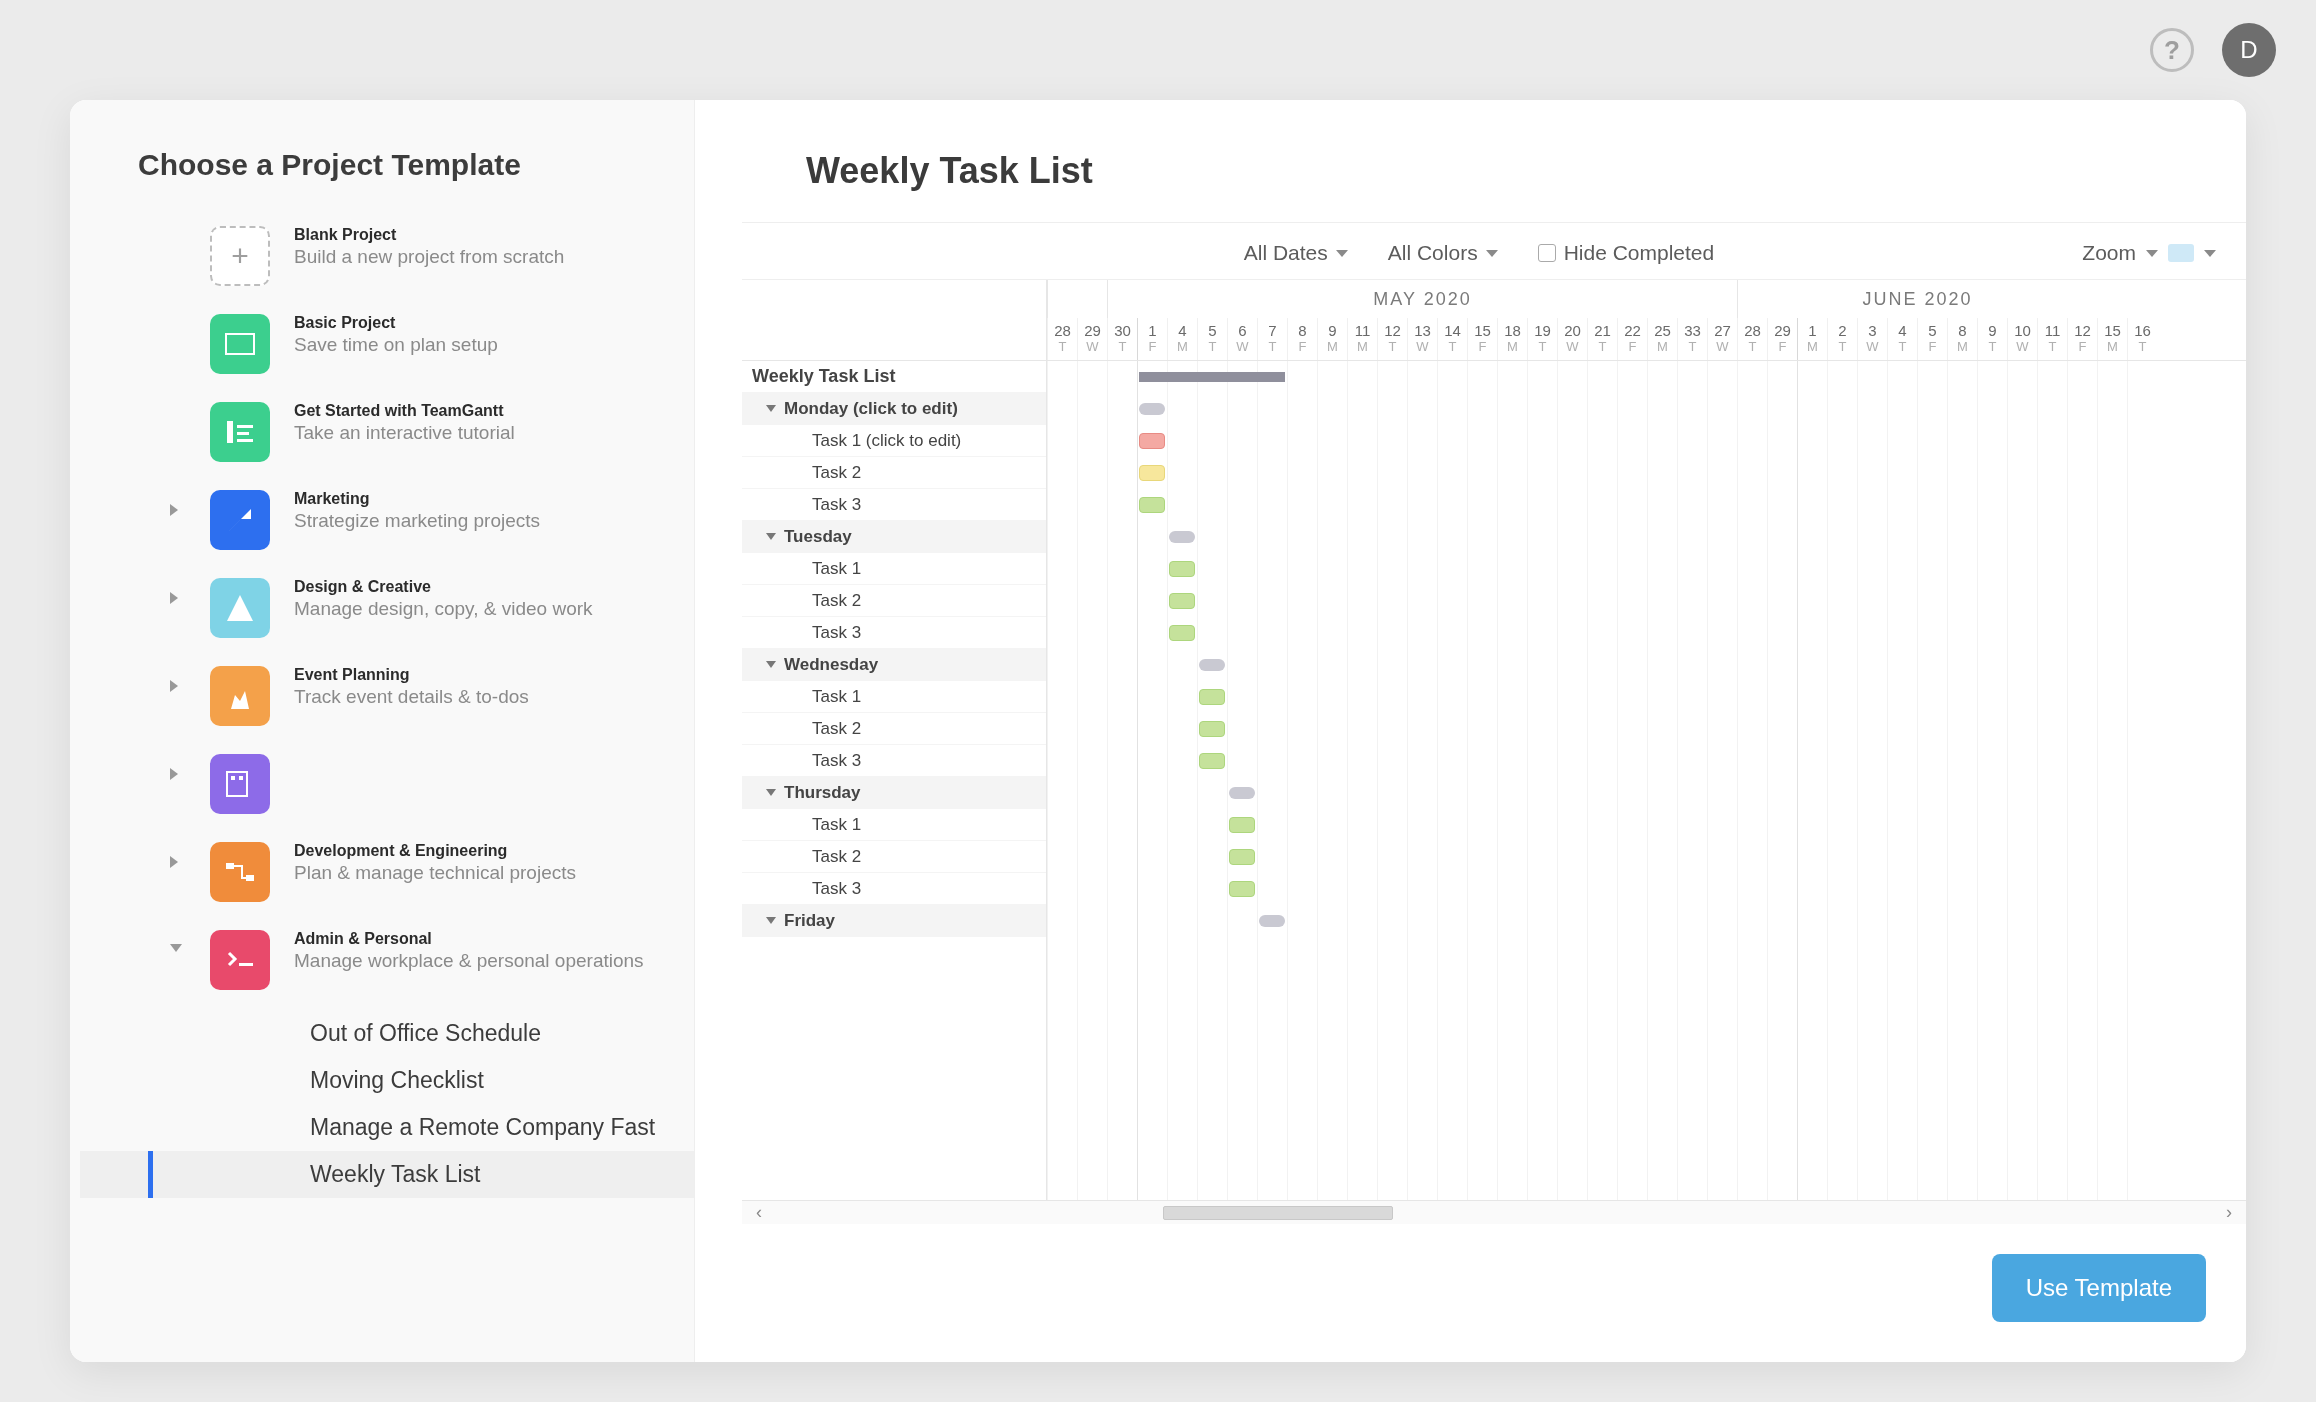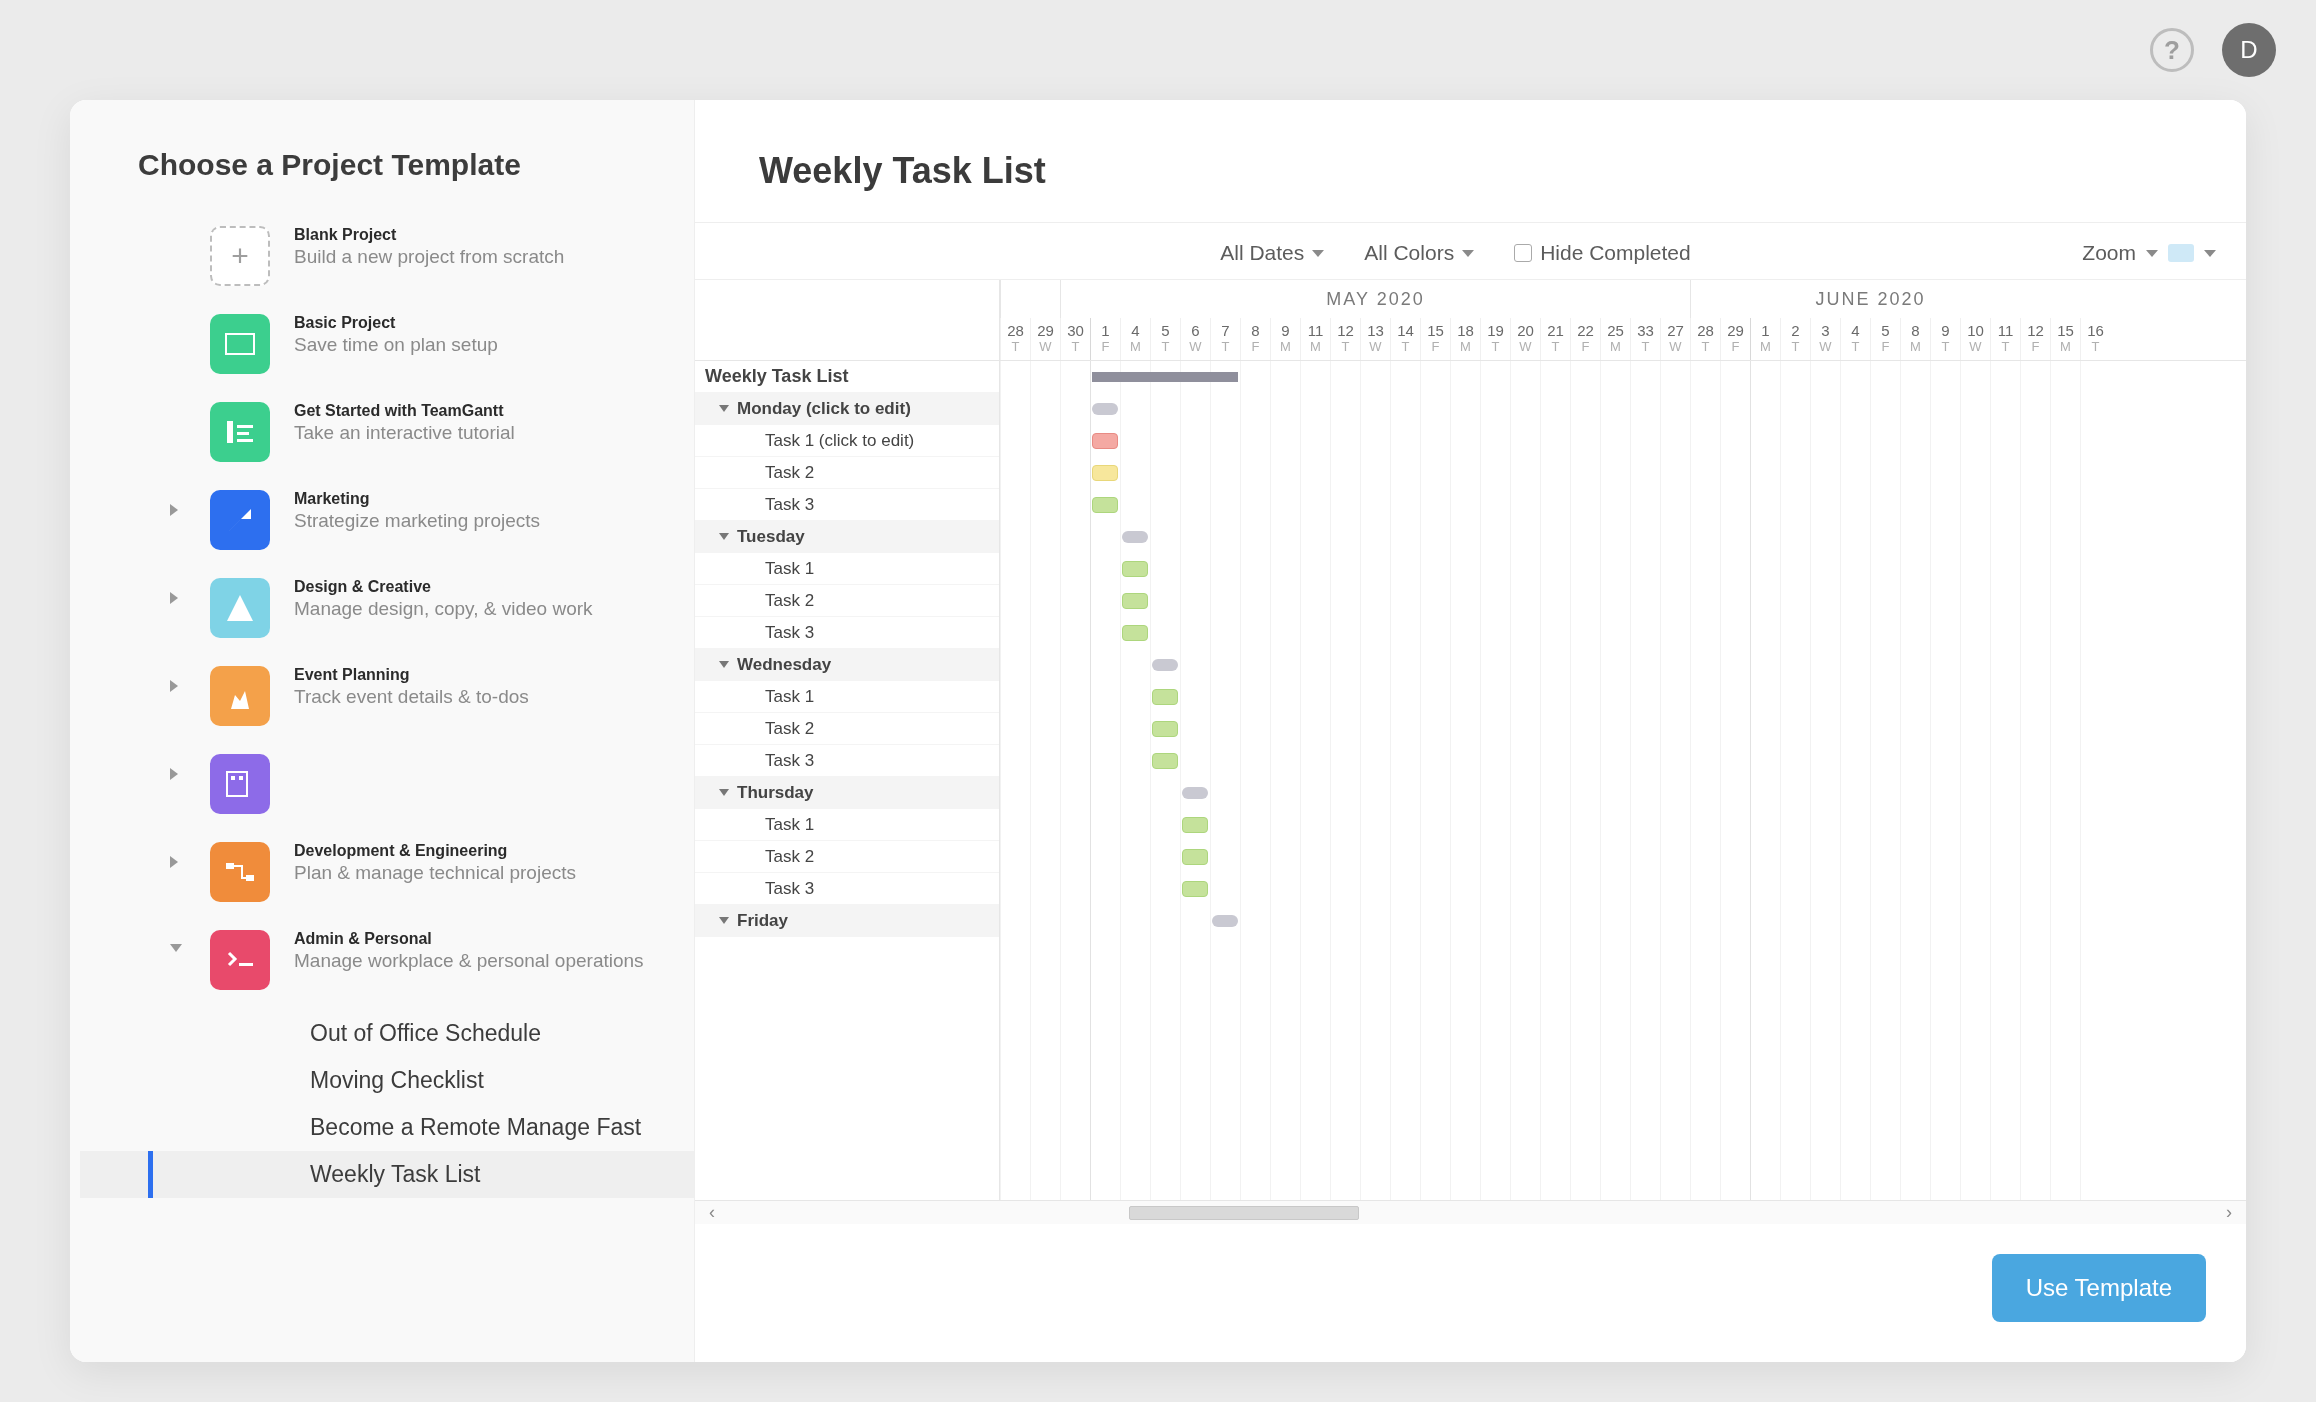--- a/index.html
+++ b/index.html
@@ -4,21 +4,21 @@
 <style>
 * { margin:0; padding:0; box-sizing:border-box; font-family: -apple-system, BlinkMacSystemFont, "Segoe UI", Helvetica, Arial, sans-serif; }
 body { background:#ebebeb; width:2316px; height:1402px; overflow:hidden; }
 
 
 .topbar { height:100px; display:flex; align-items:center; justify-content:flex-end; padding:0 40px; gap:28px; }
 .help-btn { width:44px; height:44px; border-radius:50%; border:3px solid #bdbdbd; display:flex; align-items:center; justify-content:center; color:#9e9e9e; font-size:26px; font-weight:600; cursor:pointer; }
 .avatar { width:54px; height:54px; border-radius:50%; background:#6e6e6e; color:#fff; display:flex; align-items:center; justify-content:center; font-size:24px; font-weight:500; cursor:pointer; }
 
 
-.modal { position:absolute; left:70px; top:100px; right:70px; bottom:40px; background:#fff; border-radius:16px; display:flex; overflow:hidden; box-shadow:0 10px 40px rgba(0,0,0,.08); }
+.modal { position:absolute; left:70px; top:100px; right:70px; bottom:40px; background:#fff; border-radius:16px; display:flex; overflow:hidden; box-shadow:0 10px 40px rgba(0,0,0,.08);gap:47px; }
 
 
 .sidebar { width:625px; background:#f9f9f9; border-right:1px solid #eee; padding:48px 0 20px 0; overflow:hidden; }
 .sidebar-title { font-size:30px; font-weight:600; color:#3c3c3c; padding:0 0 30px 68px; }
 .tpl-list { display:flex; flex-direction:column; }
 .tpl-item { display:flex; align-items:flex-start; gap:24px; padding:14px 30px 14px 140px; position:relative; cursor:pointer; }
 .tpl-item .expand { position:absolute; left:100px; top:28px; width:0; height:0; border-left:8px solid #999; border-top:6px solid transparent; border-bottom:6px solid transparent; }
 .tpl-item .expand.down { border-left:6px solid transparent; border-right:6px solid transparent; border-top:8px solid #999; border-bottom:none; width:0; height:0; }
 .tpl-icon { width:60px; height:60px; border-radius:10px; flex-shrink:0; display:flex; align-items:center; justify-content:center; color:#fff; }
 .tpl-icon.dashed { border:2px dashed #bdbdbd; background:#fff; color:#9e9e9e; font-size:30px; font-weight:300; }
@@ -208,21 +208,21 @@
             </svg>
           </div>
           <div class="tpl-text">
             <div class="tpl-name">Admin &amp; Personal</div>
             <div class="tpl-desc">Manage workplace &amp; personal operations</div>
           </div>
         </div>
         <div class="sub-list">
           <div class="sub-item">Out of Office Schedule</div>
           <div class="sub-item">Moving Checklist</div>
-          <div class="sub-item">Become a Remote Manage Fast</div>
+          <div class="sub-item">Manage a Remote Company Fast</div>
           <div class="sub-item selected">Weekly Task List</div>
         </div>
       </div>
   </div>
 
   <div class="pane">
     <div class="pane-head">
       <div class="pane-title">Weekly Task List</div>
     </div>
 

